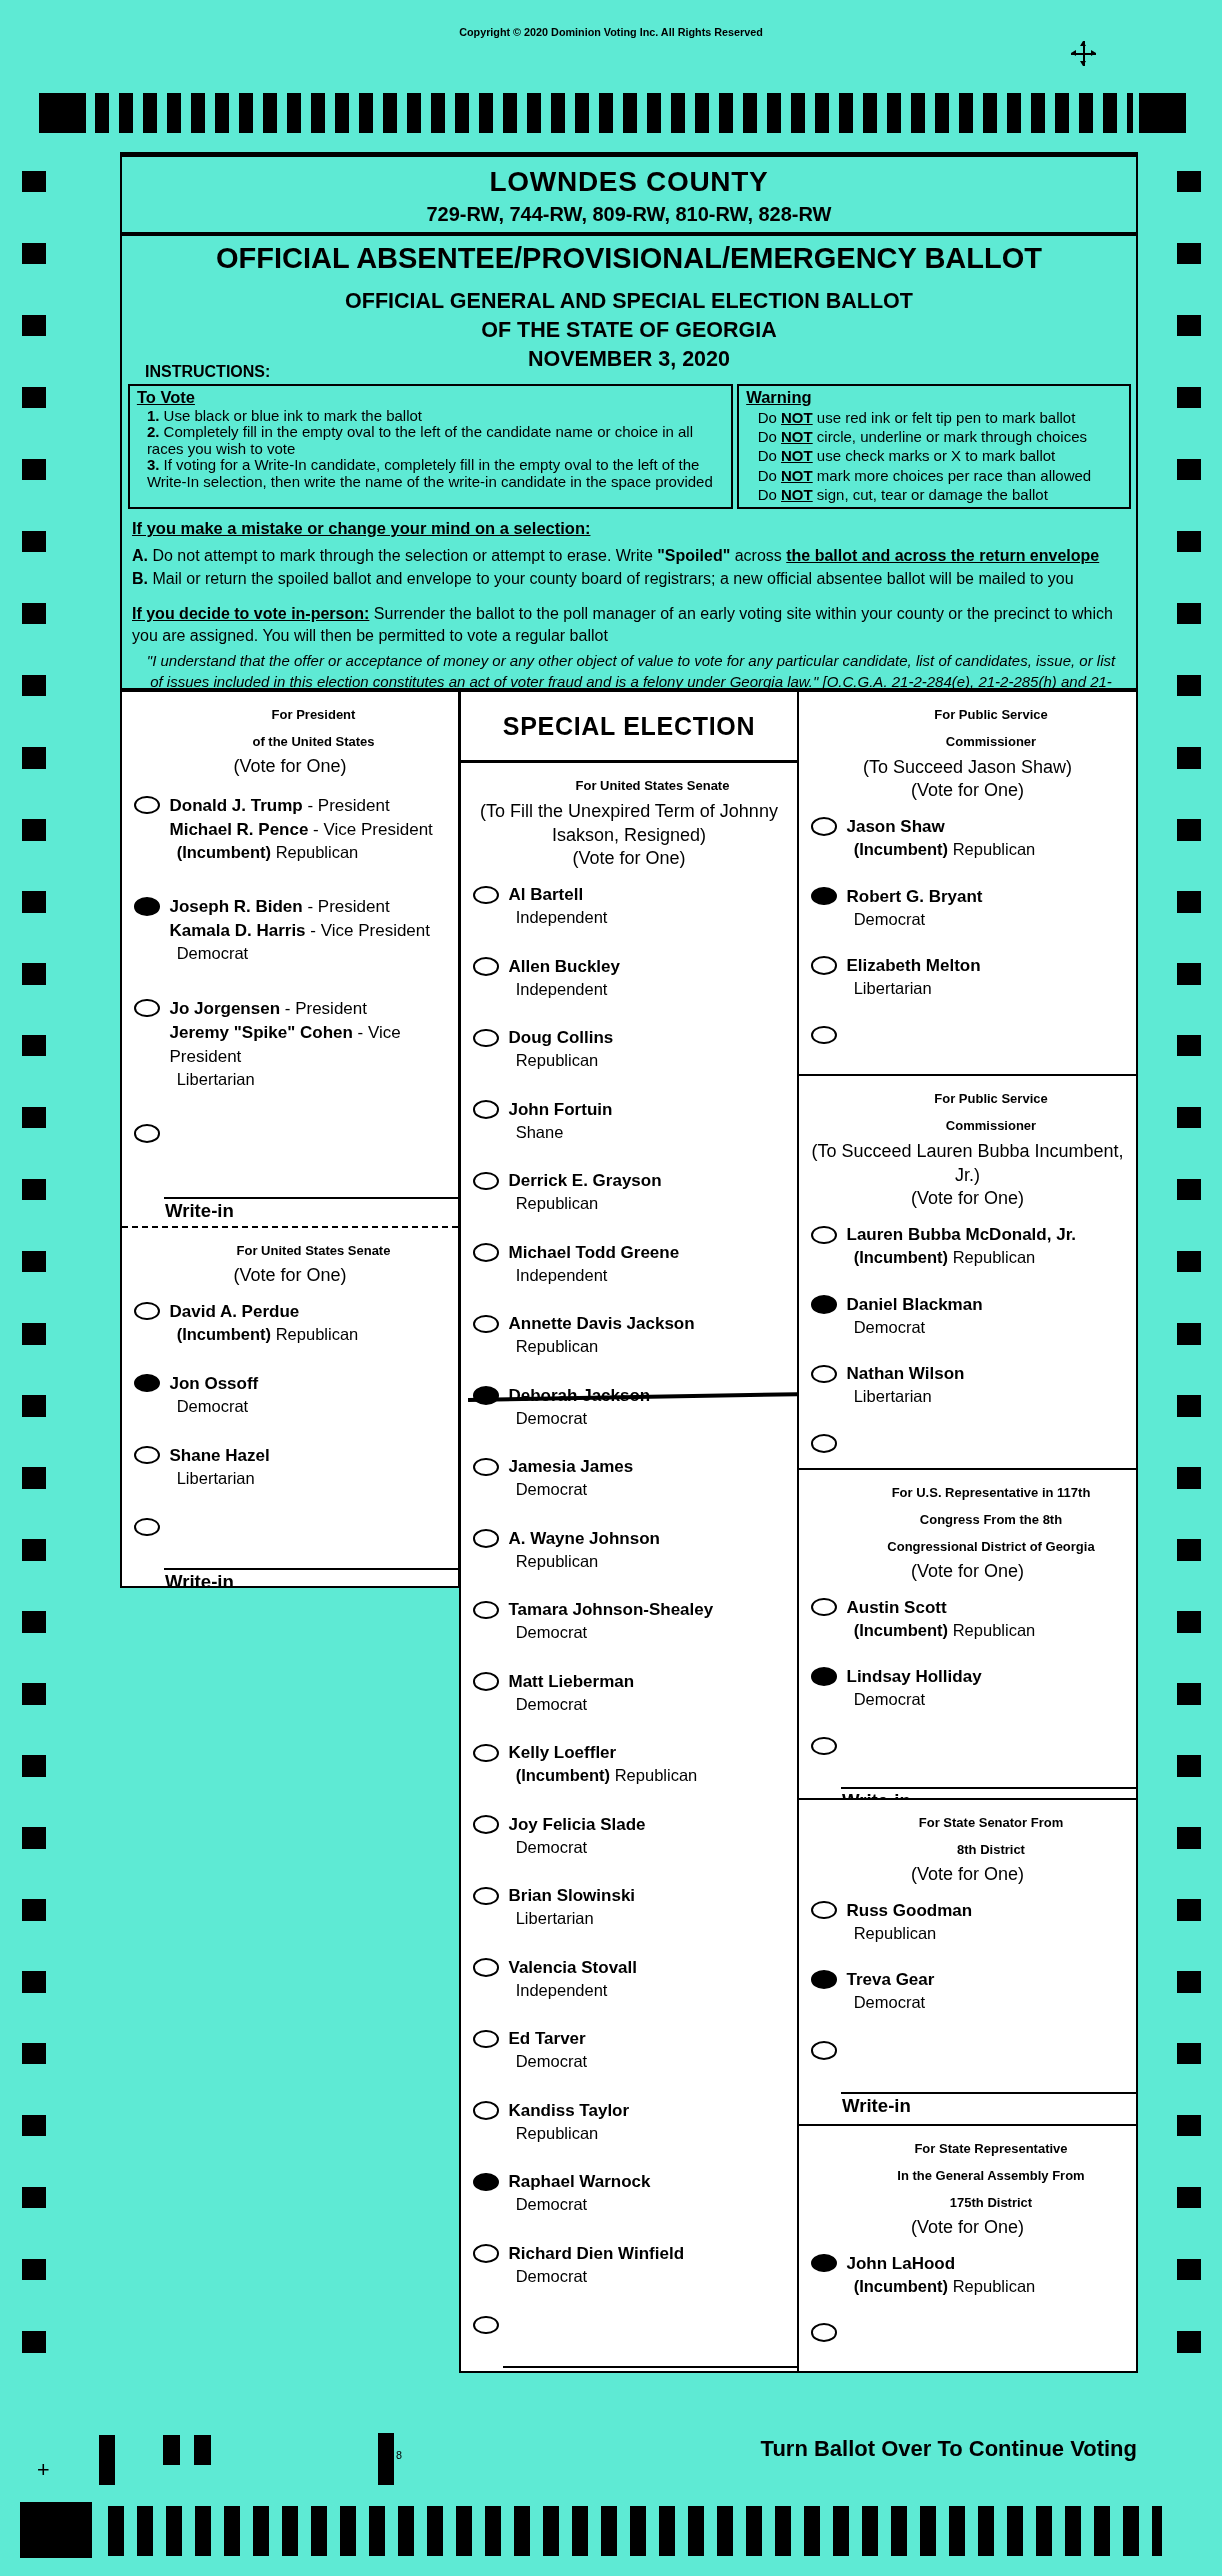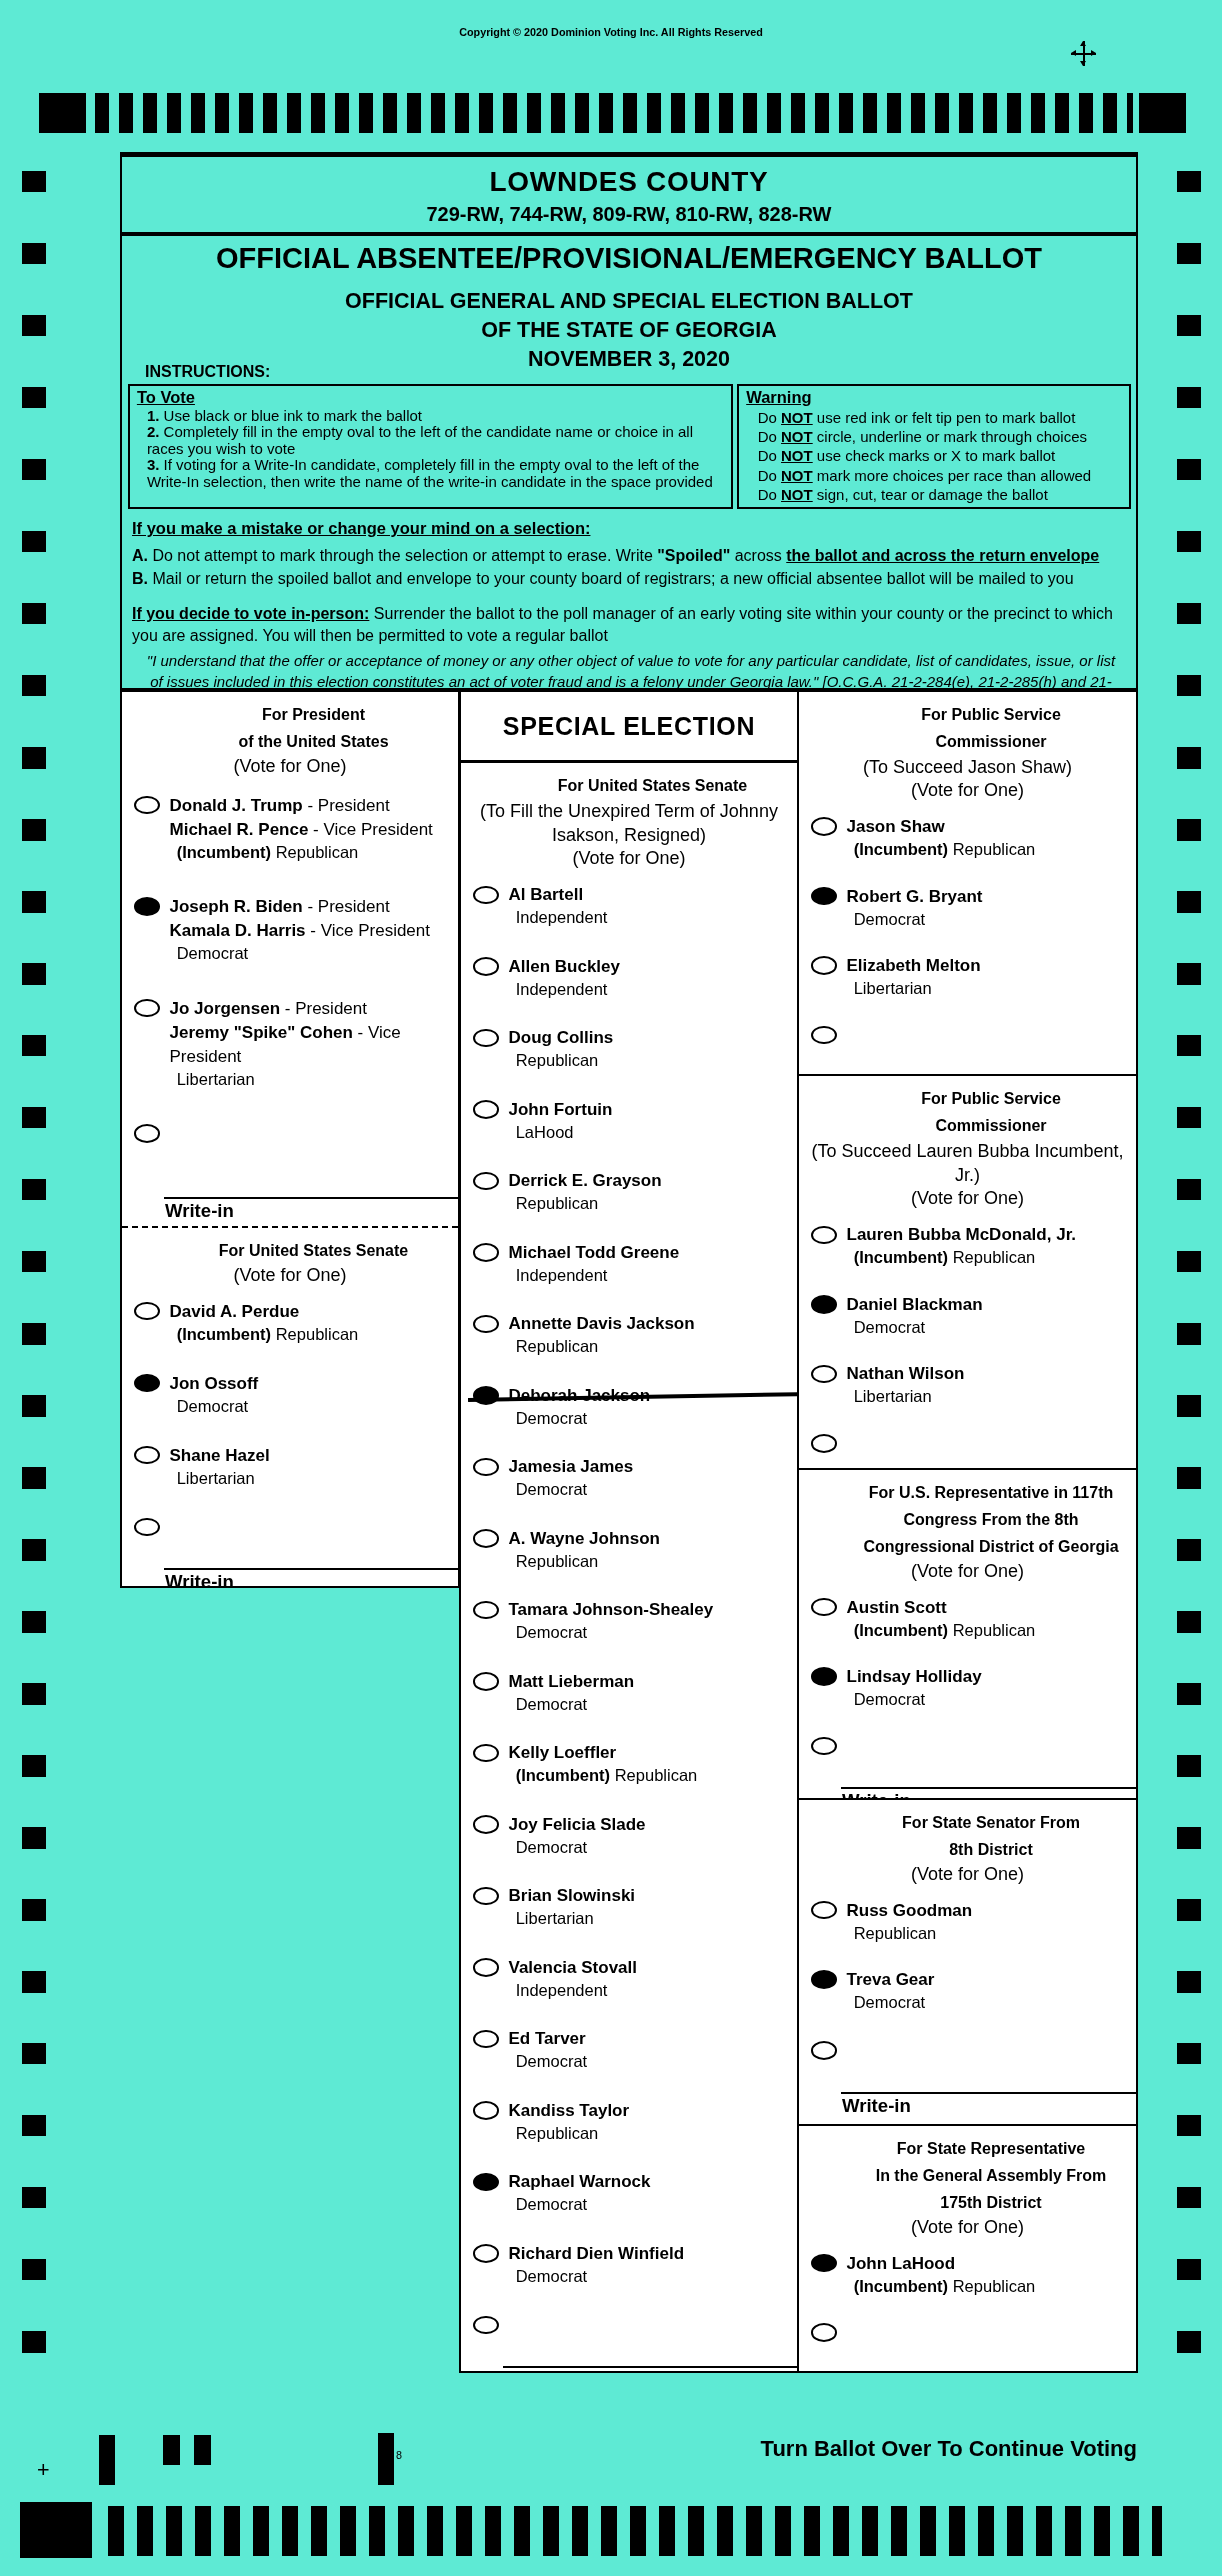--- a/index.html
+++ b/index.html
@@ -64,21 +64,21 @@
   .col .race:last-child{border-bottom:none;}
   #race-president{height:536px;}
   #race-president{border-bottom-style:dashed;}
   #race-us-senate{flex:1;}
   #race-senate-special{flex:1;}
   #race-psc-shaw{height:384px;}
   #race-psc-mcdonald{height:394px;}
   #race-us-rep-8{height:330px;}
   #race-state-sen-8{height:326px;}
   #race-state-rep-175{flex:1;}
-  .race-title{text-align:center;font-size:16px;font-weight:700;line-height:27px;padding-left:47px;}
+  .race-title{text-align:center;font-size:13px;font-weight:700;line-height:27px;padding-left:47px;}
   .race-sub{text-align:center;font-size:18px;line-height:24.4px;}
   .race-vote{text-align:center;font-size:18px;line-height:23px;margin-bottom:13px;}
   #race-president .race-vote{margin-bottom:16px;}
 
   .cands .cand{display:flex;align-items:flex-start;padding-left:11.5px;margin-bottom:24px;position:relative;}
   #race-president .cands .cand{margin-bottom:32px;}
   #race-us-senate .cands .cand{margin-bottom:26.5px;}
   #race-senate-special .cands .cand{margin-bottom:26px;}
   .oval{display:inline-block;width:26px;height:18.6px;border:2.2px solid #000;border-radius:50%;box-sizing:border-box;flex:none;margin-top:2.2px;background:#fff;}
   .oval.filled{background:#000;}
@@ -277,21 +277,21 @@
     <span class="oval"></span>
     <div class="cand-text">
               <div class="cand-name"><span class="b">Doug Collins</span></div>
               <div class="cand-party"><span>Republican</span></div>
             </div>
   </div>
           <div class="cand">
     <span class="oval"></span>
     <div class="cand-text">
               <div class="cand-name"><span class="b">John Fortuin</span></div>
-              <div class="cand-party"><span>LaHood</span></div>
+              <div class="cand-party"><span>Shane</span></div>
             </div>
   </div>
           <div class="cand">
     <span class="oval"></span>
     <div class="cand-text">
               <div class="cand-name"><span class="b">Derrick E. Grayson</span></div>
               <div class="cand-party"><span>Republican</span></div>
             </div>
   </div>
           <div class="cand">

